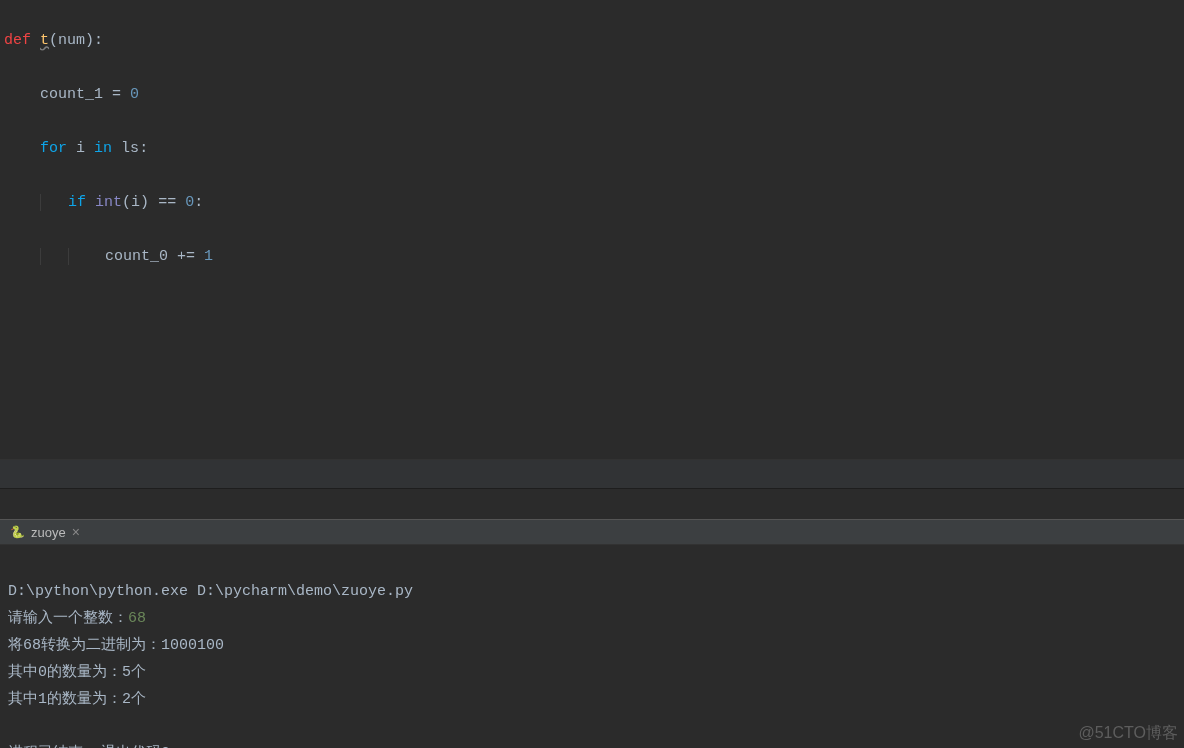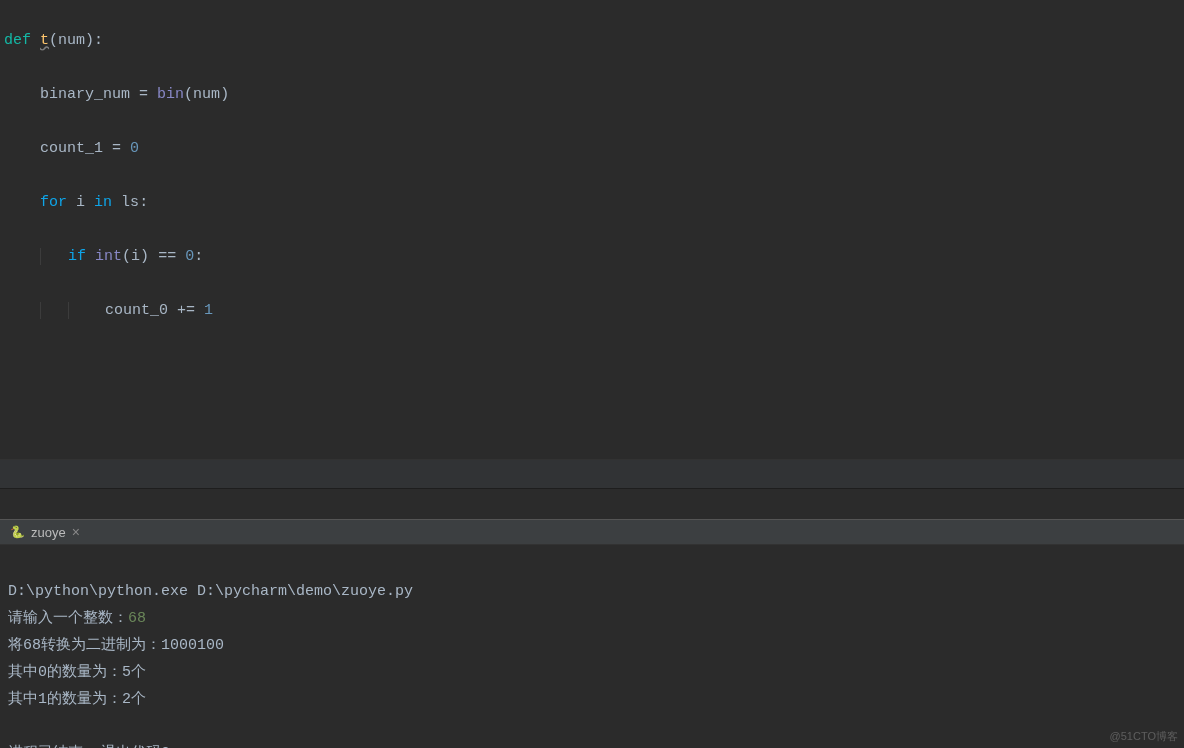--- a/index.html
+++ b/index.html
@@ -15,21 +15,21 @@
   }
   .editor {
     background: #2b2b2b;
     padding: 0 4px;
     line-height: 27px;
     white-space: pre;
     height: 459px;
     overflow: hidden;
   }
   .code-line { display: block; }
-  .kw-def    { color: #14b8a6; }
+  .kw-def    { color: #ef4444; }
   .kw        { color: #0ea5e9; }
   .fn-name   { color: #ffc66d; }
   .param     { color: #a9b7c6; }
   .builtin   { color: #8888c6; }
   .num       { color: #6897bb; }
   .id        { color: #a9b7c6; }
   .op        { color: #a9b7c6; }
   .punct     { color: #a9b7c6; }
   .squiggle  { text-decoration: underline wavy #808080; text-decoration-skip-ink: none; }
   .indent-guide { border-left: 1px solid #3c3c3c; }
@@ -64,31 +64,30 @@
   }
   .console .prompt-label { color:#a9b7c6; }
   .console .user-input   { color:#6a8759; }
   .console .out          { color:#a9b7c6; }
   .console .path         { color:#a9b7c6;font-family:Liberation Mono, monospace; }
   .watermark {
     position:absolute;
     right:6px;
     bottom:4px;
     font-family:-apple-system,sans-serif;
-    font-size:11px;
+    font-size:16px;
     color:#6a6a6a;
     opacity:.8;
   }
 </style>
 </head>
 <body>
 
 <div class="editor">
 <span class="code-line"><span class="kw-def">def</span> <span class="fn-name squiggle">t</span><span class="punct">(</span><span class="param">num</span><span class="punct">):</span></span>
-<span class="code-line">    <span class="id">binary_num</span> <span class="op">=</span> <span class="builtin">bin</span><span class="punct">(</span><span class="id">num</span><span class="punct">)</span></span>
 <span class="code-line">    <span class="id">count_1</span> <span class="op">=</span> <span class="num">0</span></span>
 <span class="code-line">    <span class="kw">for</span> <span class="id">i</span> <span class="kw">in</span> <span class="id">ls</span><span class="punct">:</span></span>
 <span class="code-line">    <span class="indent-guide">   </span><span class="kw">if</span> <span class="builtin">int</span><span class="punct">(</span><span class="id">i</span><span class="punct">)</span> <span class="op">==</span> <span class="num">0</span><span class="punct">:</span></span>
 <span class="code-line">    <span class="indent-guide">   </span><span class="indent-guide">    </span><span class="id">count_0</span> <span class="op">+=</span> <span class="num">1</span></span>
 
 
 
 
 
 

